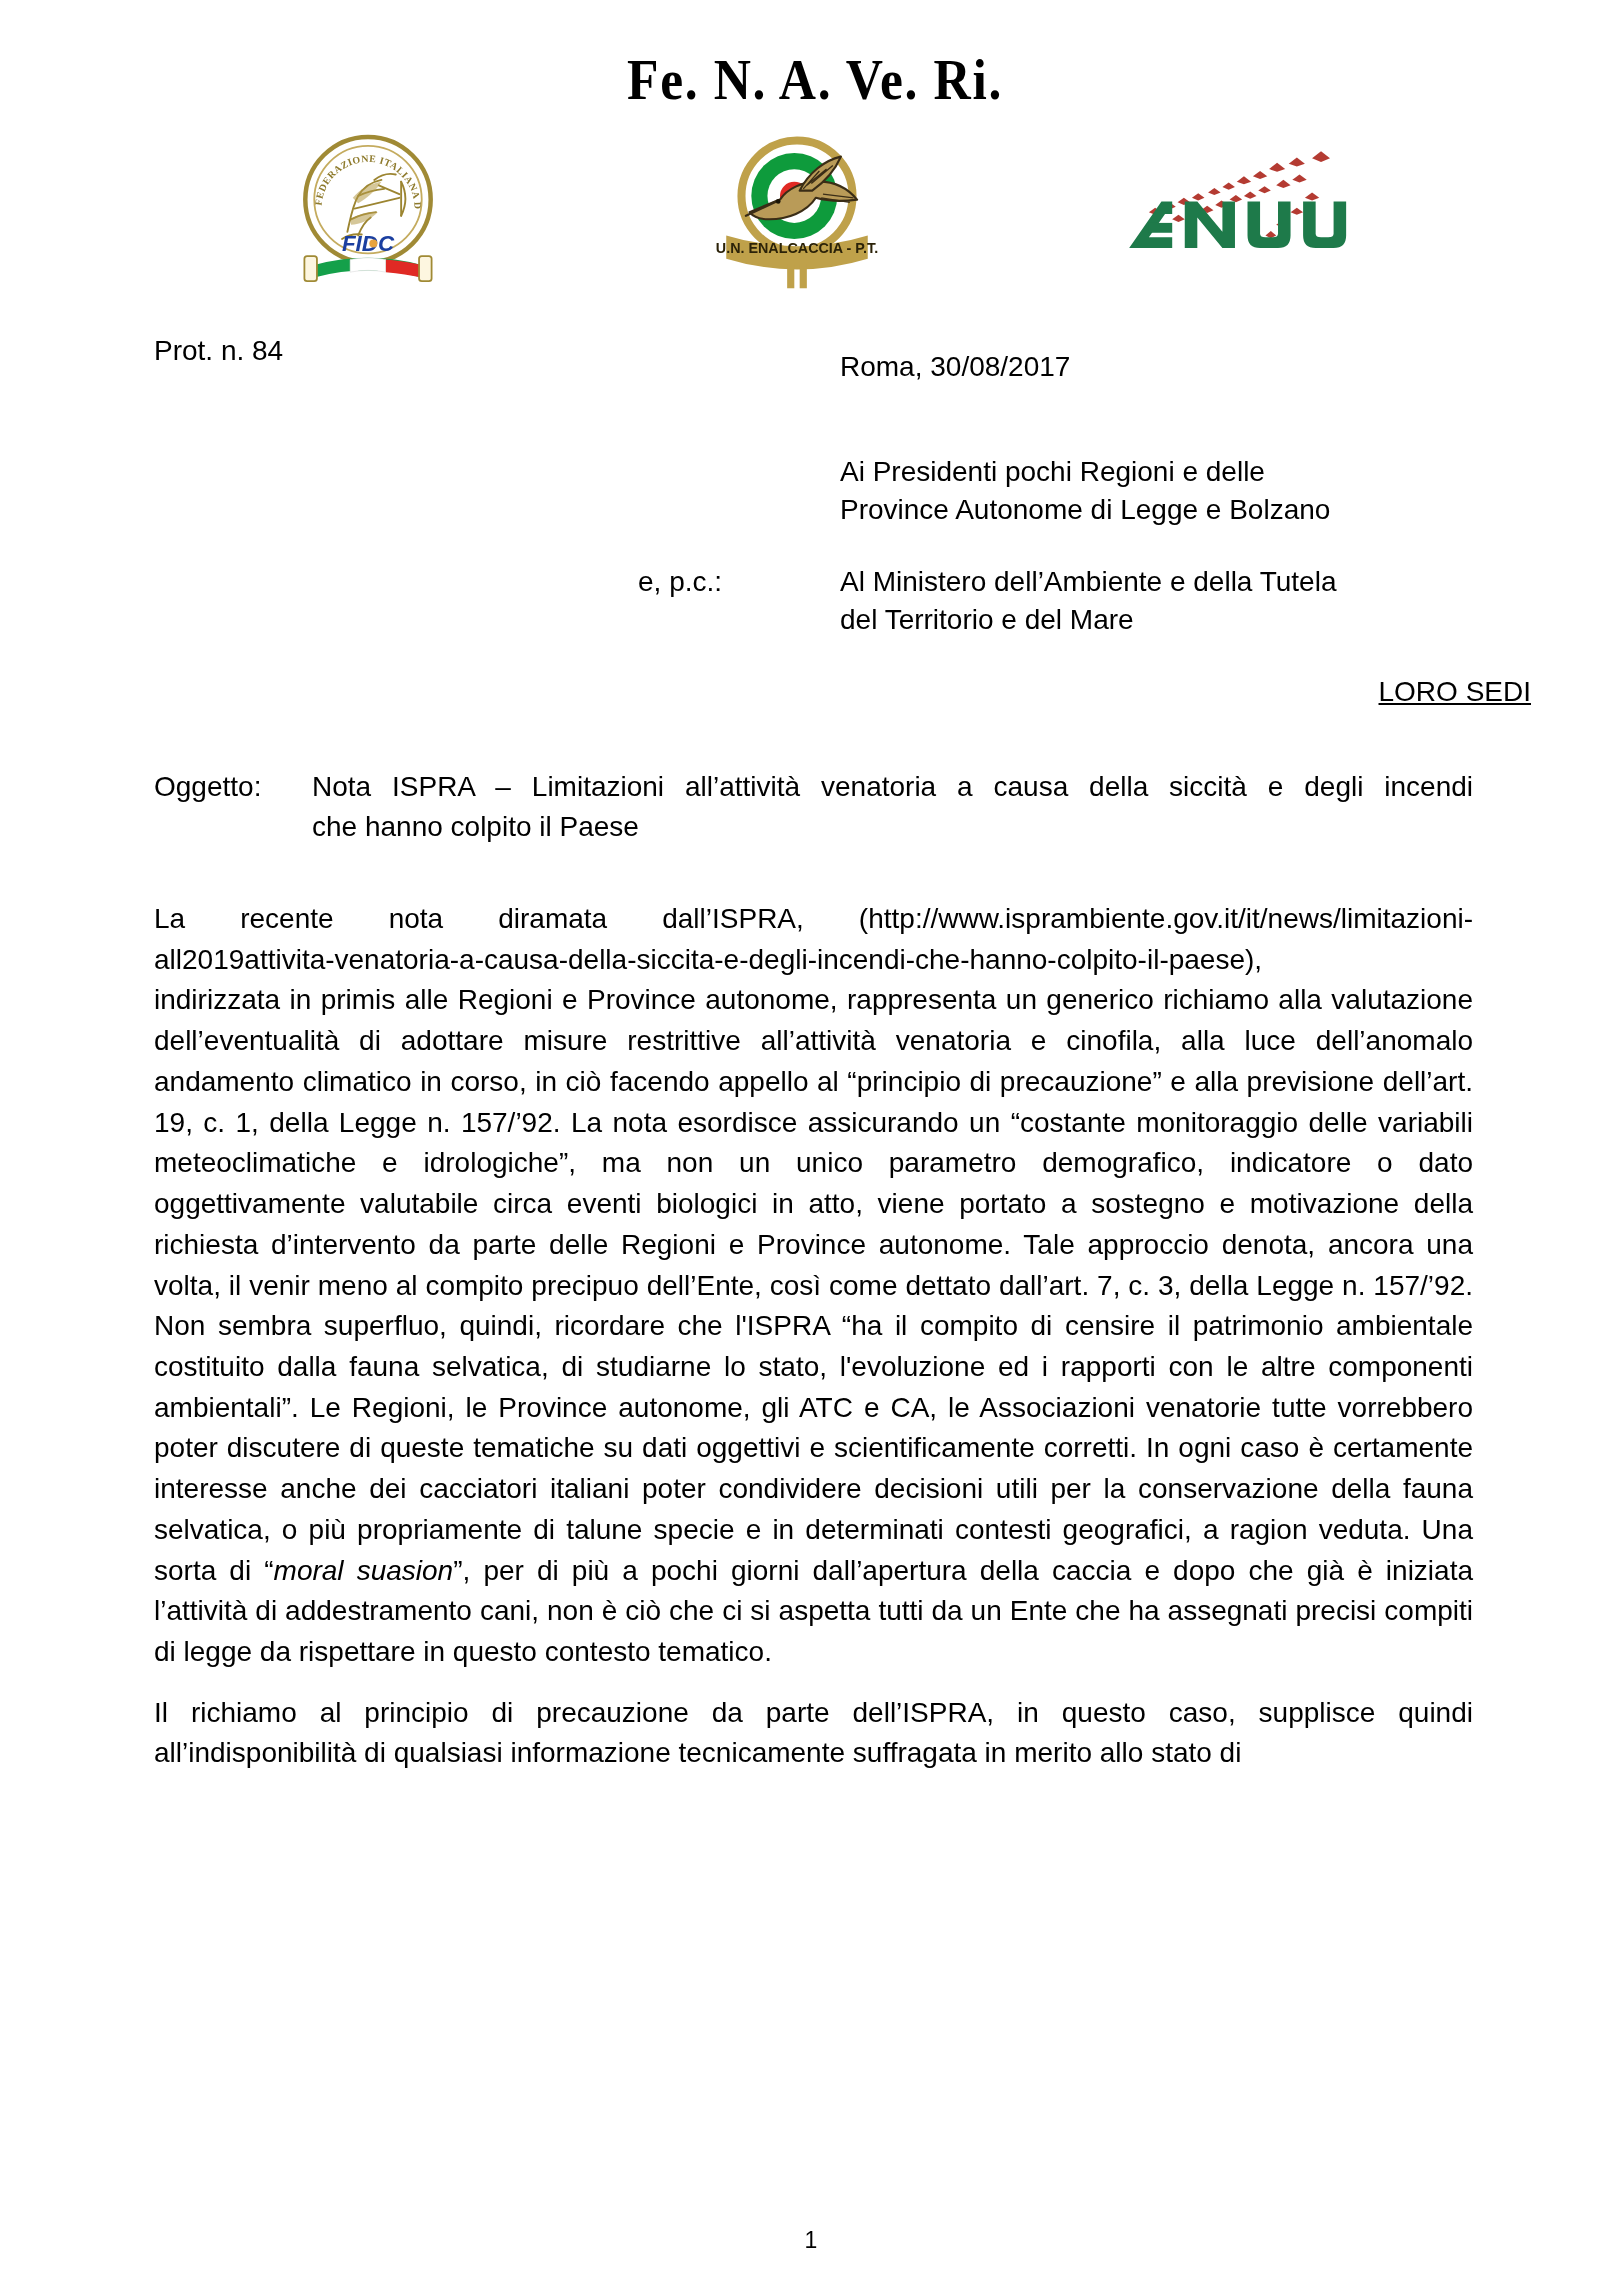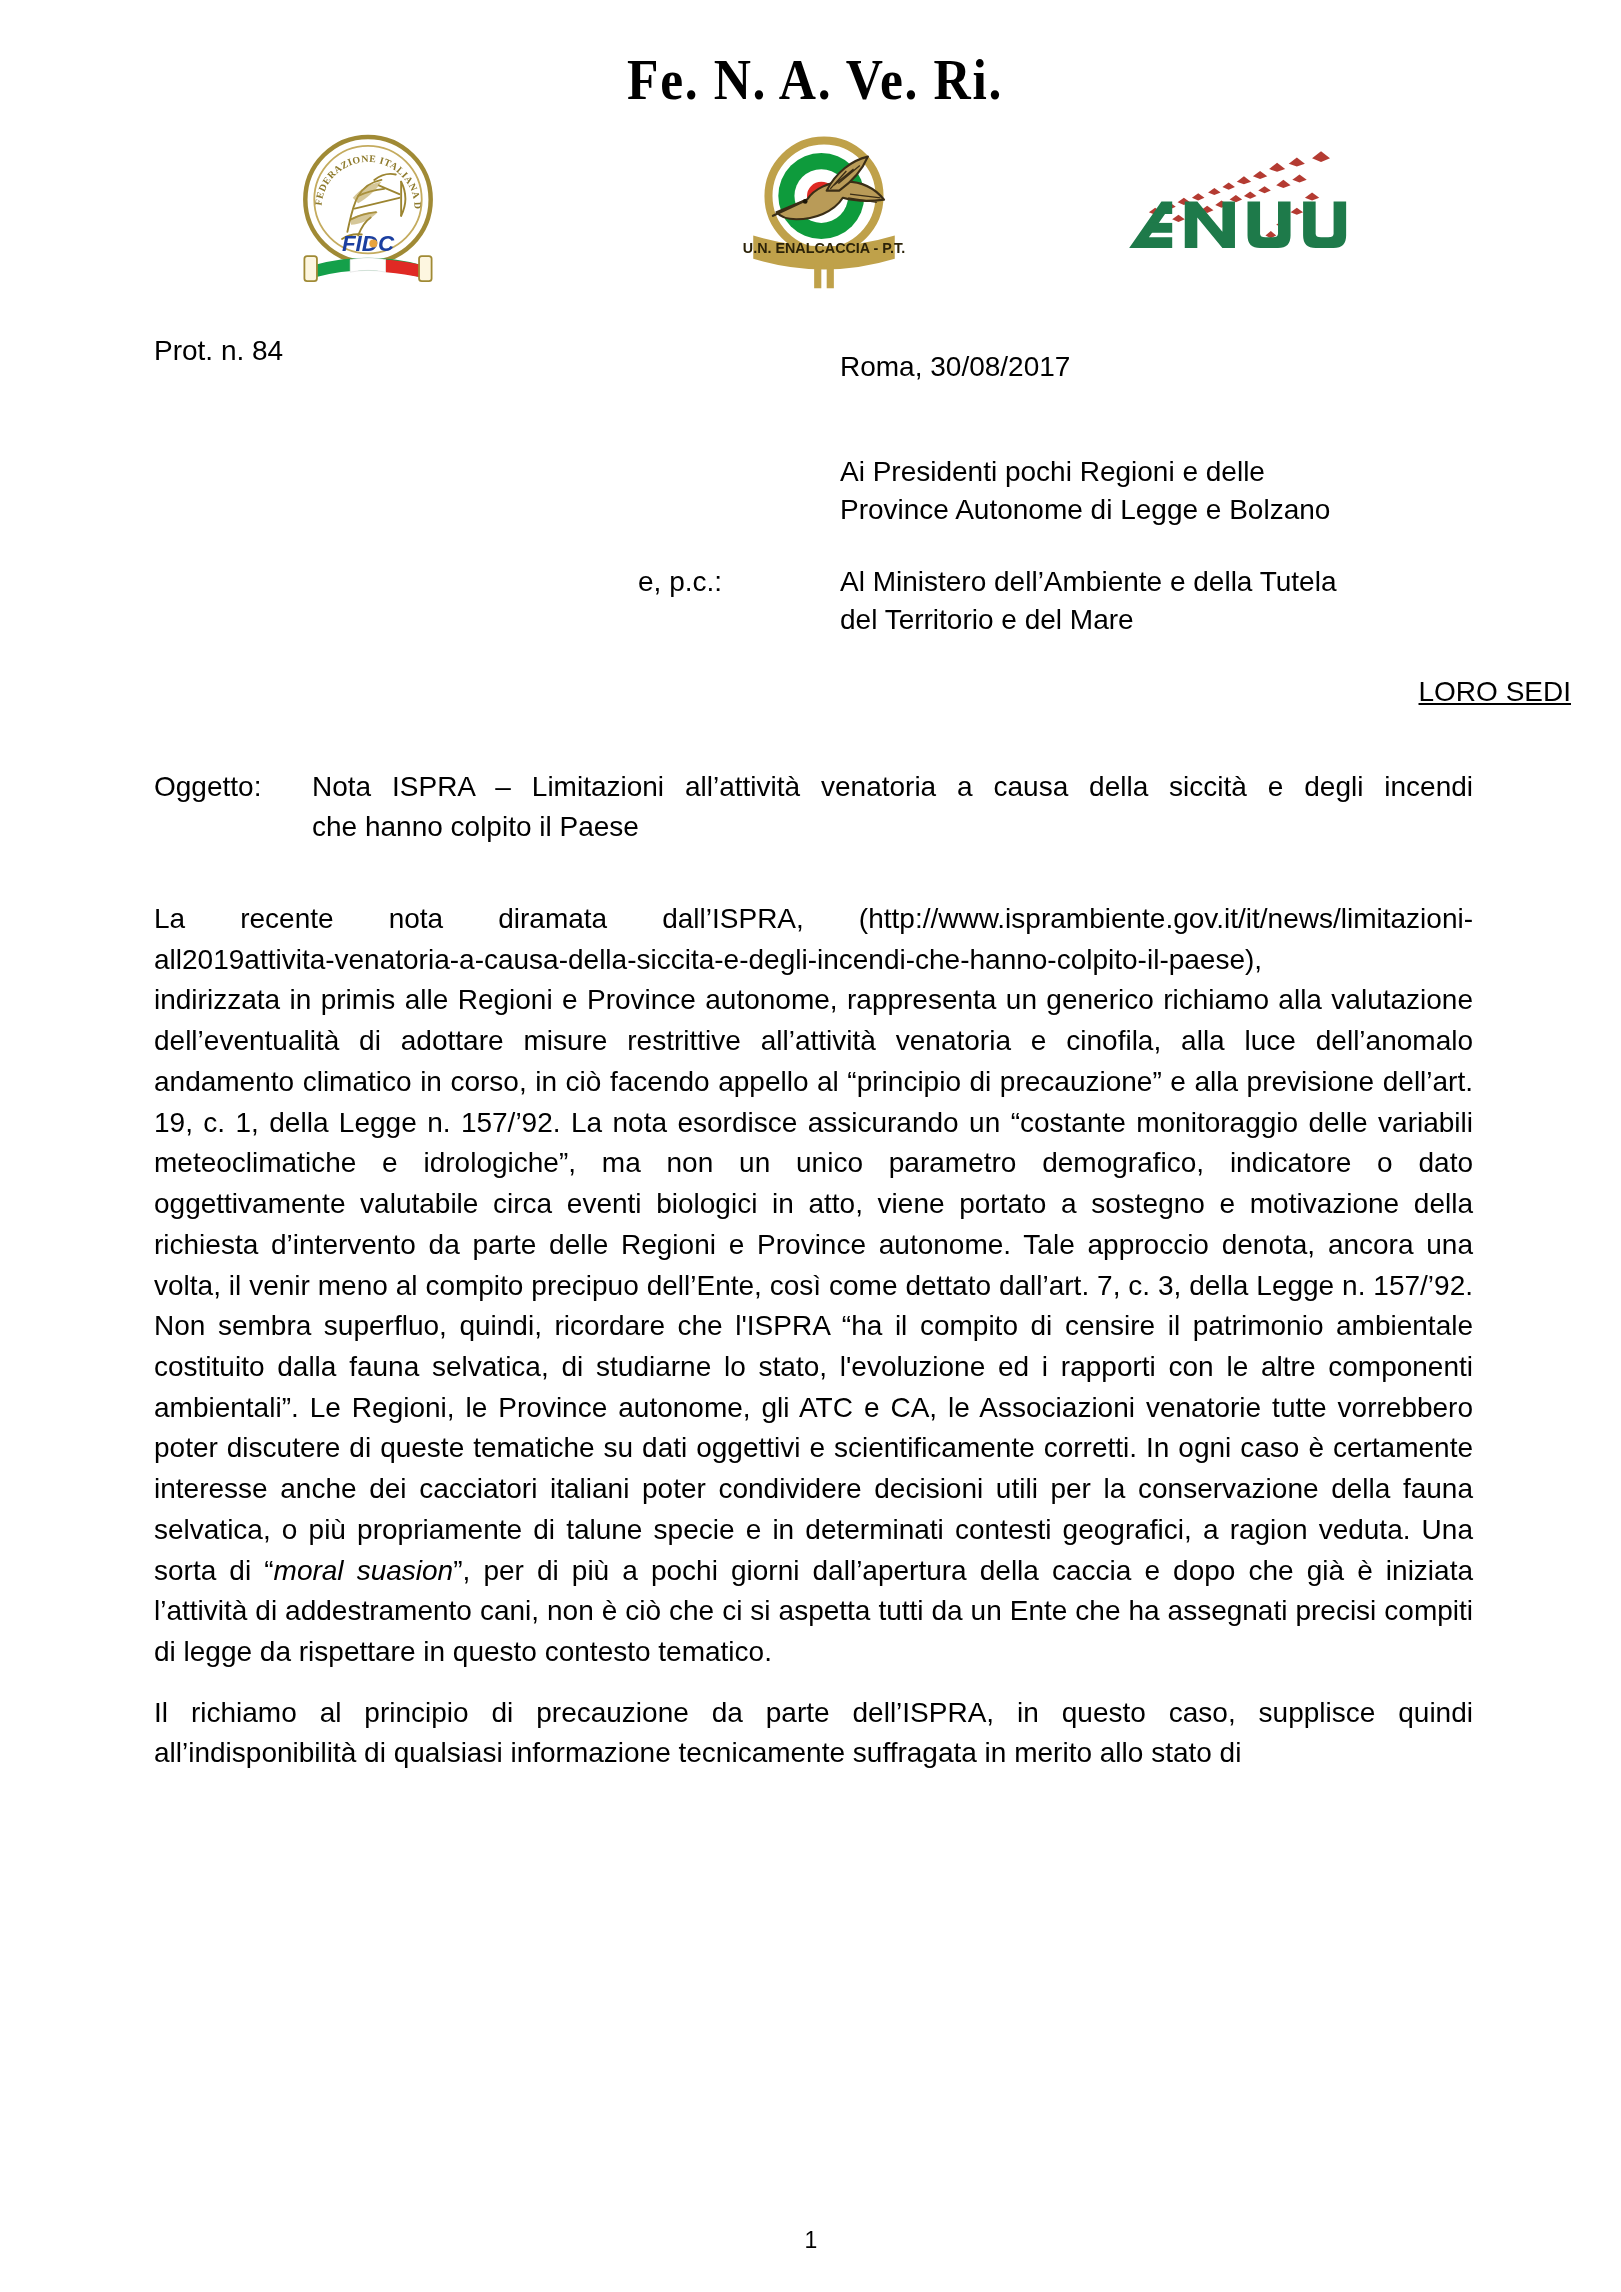--- a/index.html
+++ b/index.html
@@ -40,21 +40,21 @@
   .logo-row {
     position: relative;
     height: 166px;
     margin-top: 18px;
   }
   .logo {
     position: absolute;
     top: 0;
   }
   .logo-fidc  { left: 265px;  width: 206px; height: 166px; }
-  .logo-enal  { left: 721px;  width: 206px; height: 166px; }
+  .logo-enal  { left: 694px;  width: 206px; height: 166px; }
   .logo-anuu  { left: 1122px; width: 260px; height: 166px; }
 
   
   .meta-row {
     position: relative;
     margin-top: 43px;
     height: 45px;
     font-size: 28px;
     padding-left: 23px;
   }
@@ -74,21 +74,21 @@
     left: 638px;
     top: 0;
     white-space: nowrap;
   }
   .addr-lines { margin-left: 840px; }
   .addr-lines div { white-space: nowrap; }
   .loro-sedi {
     margin-left: 840px;
     margin-top: 4px;
     text-align: right;
-    padding-right: 51px;
+    padding-right: 91px;
   }
   .loro-sedi span { text-decoration: underline; }
 
   
   .oggetto {
     position: relative;
     margin-top: 56px;
     font-size: 28px;
     line-height: 1.42;
   }

